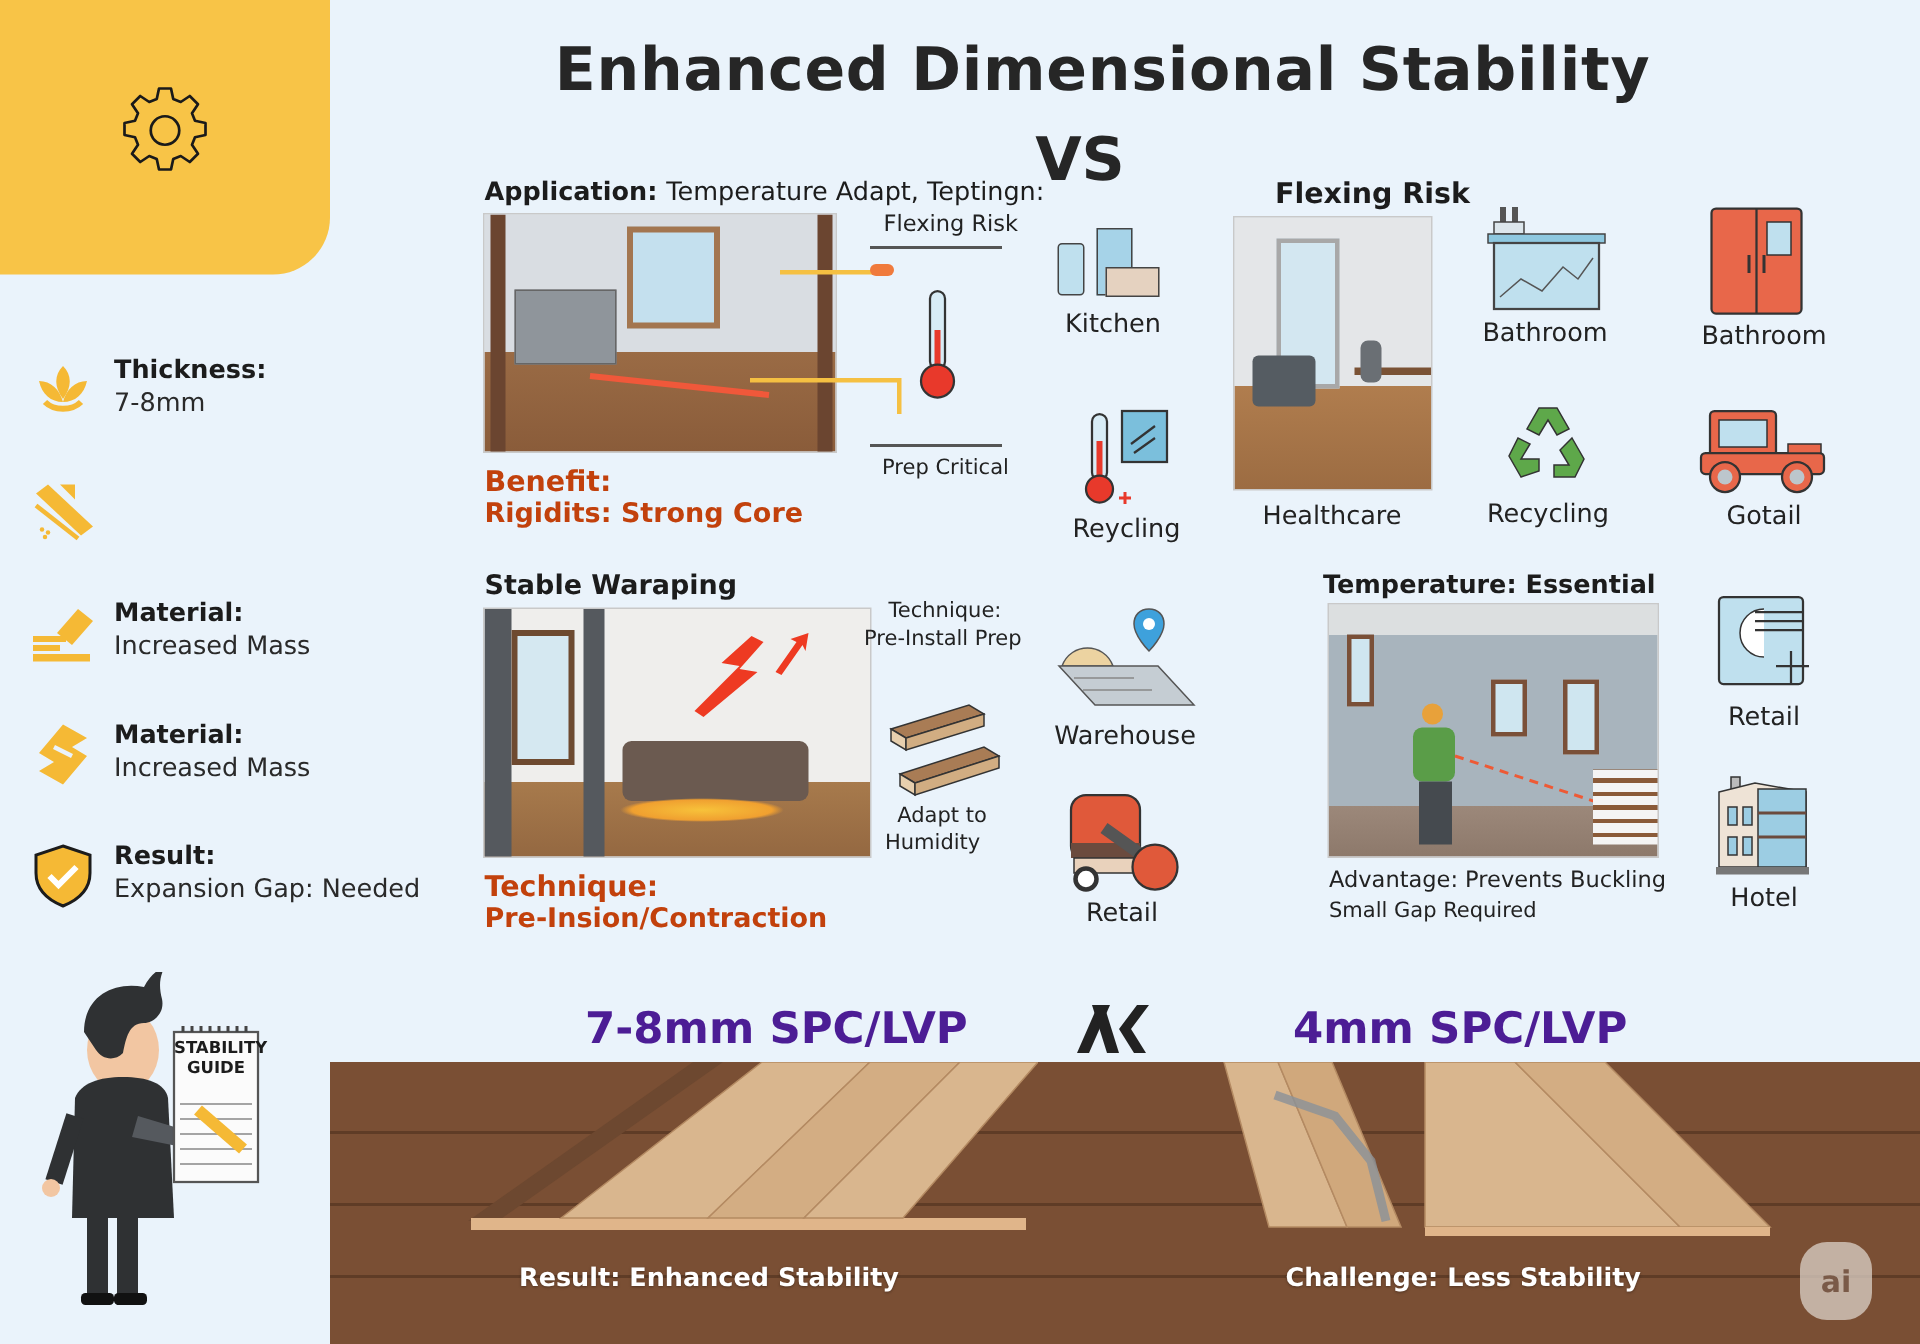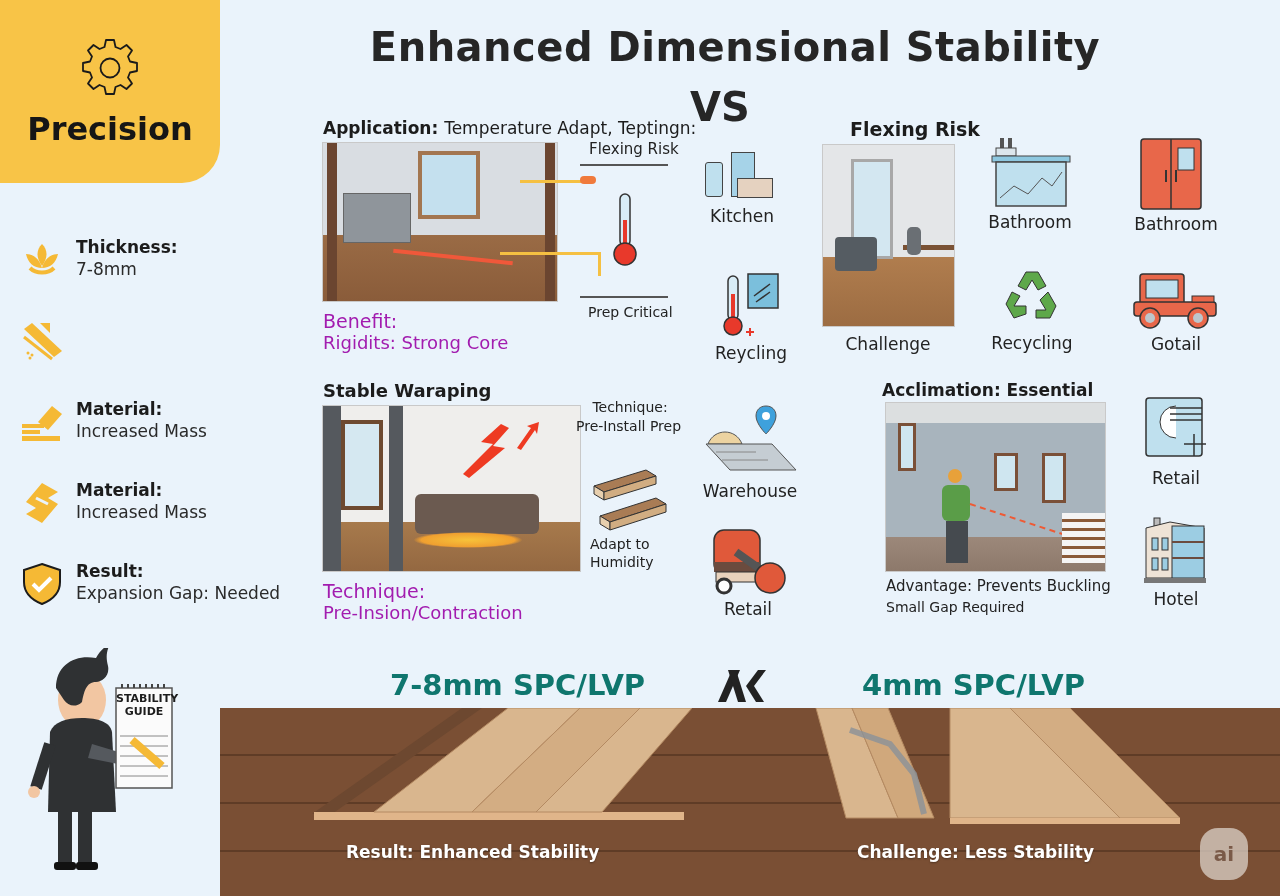--- a/index.html
+++ b/index.html
@@ -30,50 +30,49 @@
 
   
   .features { left: 20px; top: 236px; width: 280px; }
   .feature { display: flex; align-items: flex-start; height: 81px; }
   .feature .ico { width: 44px; height: 44px; margin-right: 12px; margin-top: 2px; flex-shrink: 0; }
   .feature .t1 { font-weight: bold; font-size: 17px; line-height: 22px; color: #1c1c1c; }
   .feature .t2 { font-size: 17px; line-height: 22px; color: #2a2a2a; }
 
   
   .h { font-weight: bold; font-size: 17px; color: #1c1c1c; white-space: nowrap; }
-  .hb { font-weight: normal; font-size: 19px; color: #a21caf; line-height: 24px; }
+  .hb { font-weight: bold; font-size: 19px; color: #c2410c; line-height: 24px; }
   .small { font-size: 15px; color: #222; white-space: nowrap; }
   .caption { font-size: 17px; color: #222; text-align: center; white-space: nowrap; }
 
   .scene { border: 1px solid #c9c9c9; overflow: hidden; }
 
   .rule { height: 2px; background: #555; }
 
   
   .floor {
     left: 220px; top: 708px; width: 1060px; height: 188px;
     background: repeating-linear-gradient(180deg, #7a4f34 0px, #7a4f34 46px, #5f3c26 46px, #5f3c26 48px);
   }
   .floor-label { font-weight: bold; font-size: 17px; color: #fff; text-shadow: 0 1px 2px rgba(0,0,0,0.35); white-space: nowrap; }
-  .product-label { font-weight: bold; font-size: 29px; color: #0f766e; white-space: nowrap; }
+  .product-label { font-weight: bold; font-size: 29px; color: #4c1d95; white-space: nowrap; }
   .ai-badge {
     left: 1200px; top: 828px; width: 48px; height: 52px; border-radius: 18px;
     background: rgba(220,210,200,0.75); color: #7a5a48; font-weight: bold; font-size: 20px;
     display: flex; align-items: center; justify-content: center;
   }
 </style>
 </head>
 <body>
 
 <div class="abs precision">
   <svg viewBox="0 0 64 64">
     <path d="M28 4h8l1.5 7 5 2 6-4 5.5 5.5-4 6 2 5 7 1.5v8l-7 1.5-2 5 4 6-5.5 5.5-6-4-5 2-1.5 7h-8l-1.5-7-5-2-6 4-5.5-5.5 4-6-2-5-7-1.5v-8l7-1.5 2-5-4-6 5.5-5.5 6 4 5-2z" fill="none" stroke="#1a1a1a" stroke-width="1.8" stroke-linejoin="round"></path>
     <circle cx="32" cy="32" r="9.5" fill="none" stroke="#1a1a1a" stroke-width="1.8"></circle>
   </svg>
-  <div class="label">Precision</div>
 </div>
 
 <div class="abs title">Enhanced Dimensional Stability</div>
 <div class="abs vs">VS</div>
 
 <div class="abs features">
   <div class="feature">
     <svg class="ico" viewBox="0 0 44 44">
       <path d="M22 6c6 6 6 14 0 22-6-8-6-16 0-22z" fill="#f5b935"></path>
       <path d="M6 16c8 0 14 6 16 14-8 0-14-5-16-14zM38 16c-8 0-14 6-16 14 8 0 14-5 16-14z" fill="#f5b935"></path>
@@ -155,21 +154,21 @@
 <div class="abs hb" style="left:323px;top:309px;">Benefit:</div>
 <div class="abs hb" style="left:323px;top:331px;font-size:18px;">Rigidits: Strong Core</div>
 
 <div class="abs h" style="left:850px;top:118px;font-size:19px;">Flexing Risk</div>
 <div class="abs scene" style="left:822px;top:144px;width:133px;height:183px;background:linear-gradient(180deg,#e4e6e8 0,#e4e6e8 62%,#b07d4e 62%,#9c6c42 100%);">
   <div class="abs" style="left:28px;top:14px;width:42px;height:100px;background:#d3e7f1;border:3px solid #a8a8a8;"></div>
   <div class="abs" style="left:12px;top:92px;width:42px;height:34px;background:#555c62;border-radius:4px;"></div>
   <div class="abs" style="left:80px;top:100px;width:52px;height:5px;background:#7a5235;"></div>
   <div class="abs" style="left:84px;top:82px;width:14px;height:28px;background:#6a6f74;border-radius:5px;"></div>
 </div>
-<div class="abs caption" style="left:838px;top:334px;width:100px;">Challenge</div>
+<div class="abs caption" style="left:838px;top:334px;width:100px;">Healthcare</div>
 
 <div class="abs" style="left:705px;top:150px;width:70px;height:55px;">
   <div class="abs" style="left:0;top:12px;width:18px;height:35px;background:#bfe0ee;border:1.5px solid #444;border-radius:3px;"></div>
   <div class="abs" style="left:26px;top:2px;width:24px;height:45px;background:#a6d3e8;border:1.5px solid #444;"></div>
   <div class="abs" style="left:32px;top:28px;width:36px;height:20px;background:#e5d2c0;border:1.5px solid #444;"></div>
 </div>
 <div class="abs caption" style="left:700px;top:206px;width:84px;">Kitchen</div>
 
 <svg class="abs" style="left:722px;top:272px;" width="58" height="70" viewBox="0 0 58 70">
   <rect x="6" y="4" width="10" height="44" rx="5" fill="#d8ecf6" stroke="#333" stroke-width="1.5"></rect>
@@ -234,21 +233,21 @@
 <div class="abs small" style="left:580px;top:399px;width:100px;text-align:center;font-size:14px;">Technique:</div>
 <div class="abs small" style="left:576px;top:418px;width:104px;text-align:center;font-size:14px;">Pre-Install Prep</div>
 <svg class="abs" style="left:592px;top:464px;" width="76" height="72" viewBox="0 0 76 72">
   <path d="M2 22l52-16 10 6-52 16z" fill="#a97c55" stroke="#333"></path>
   <path d="M2 22v8l10 6v-8z" fill="#e7cfae" stroke="#333"></path>
   <path d="M12 28v8l52-16v-8z" fill="#d1ad82" stroke="#333"></path>
   <path d="M8 52l56-18 10 6-56 18z" fill="#a97c55" stroke="#333"></path>
   <path d="M8 52v8l10 6v-8z" fill="#e7cfae" stroke="#333"></path>
   <path d="M18 58v8l56-18v-8z" fill="#d1ad82" stroke="#333"></path>
 </svg>
-<div class="abs small" style="left:590px;top:536px;width:76px;text-align:left;font-size:14px;">Adapt to</div>
+<div class="abs small" style="left:590px;top:536px;width:76px;text-align:center;font-size:14px;">Adapt to</div>
 <div class="abs small" style="left:590px;top:554px;width:76px;font-size:14px;">Humidity</div>
 <div class="abs hb" style="left:323px;top:579px;">Technique:</div>
 <div class="abs hb" style="left:323px;top:601px;font-size:18px;">Pre-Insion/Contraction</div>
 
 <svg class="abs" style="left:704px;top:400px;" width="94" height="76" viewBox="0 0 94 76">
   <path d="M4 44c6-16 28-16 34 0z" fill="#ecd3a1" stroke="#555"></path>
   <path d="M2 44l66 0 24 26-66 0z" fill="#c5cdd3" stroke="#555"></path>
   <path d="M12 52h40M18 60h46" stroke="#888"></path>
   <path d="M62 6c6 0 10 4 10 10 0 8-10 18-10 18s-10-10-10-18c0-6 4-10 10-10z" fill="#3ea1dc" stroke="#555"></path>
   <circle cx="62" cy="16" r="4" fill="#fff"></circle>
@@ -258,21 +257,21 @@
 <svg class="abs" style="left:712px;top:526px;" width="78" height="70" viewBox="0 0 78 70">
   <rect x="2" y="4" width="46" height="44" rx="10" fill="#e0593a" stroke="#333" stroke-width="1.5"></rect>
   <rect x="2" y="36" width="46" height="10" fill="#6b4b3e"></rect>
   <rect x="4" y="46" width="40" height="10" fill="#e9d2bc" stroke="#333"></rect>
   <path d="M24 26l28 20" stroke="#555" stroke-width="8"></path>
   <circle cx="58" cy="52" r="15" fill="#e0593a" stroke="#333" stroke-width="1.5"></circle>
   <circle cx="12" cy="60" r="7" fill="#fff" stroke="#333" stroke-width="3"></circle>
 </svg>
 <div class="abs caption" style="left:706px;top:599px;width:84px;">Retail</div>
 
-<div class="abs h" style="left:882px;top:380px;font-size:17px;">Acclimation: Essential</div>
+<div class="abs h" style="left:882px;top:380px;font-size:17px;">Temperature: Essential</div>
 <div class="abs scene" style="left:885px;top:402px;width:221px;height:170px;background:linear-gradient(180deg,#dcdfe0 0,#dcdfe0 12%,#a8b4bd 12%,#a8b4bd 80%,#9c887a 80%,#8d796b 100%);">
   <div class="abs" style="left:12px;top:20px;width:18px;height:48px;background:#cfe6f0;border:3px solid #7a5038;"></div>
   <div class="abs" style="left:108px;top:50px;width:24px;height:38px;background:#cfe6f0;border:3px solid #7a5038;"></div>
   <div class="abs" style="left:156px;top:50px;width:24px;height:50px;background:#cfe6f0;border:3px solid #7a5038;"></div>
   <div class="abs" style="left:56px;top:82px;width:28px;height:36px;background:#5a9d48;border-radius:6px;"></div>
   <div class="abs" style="left:62px;top:66px;width:14px;height:14px;background:#e8a13a;border-radius:50%;"></div>
   <div class="abs" style="left:60px;top:118px;width:22px;height:42px;background:#454a4f;"></div>
   <div class="abs" style="left:84px;top:100px;width:100px;height:2px;border-top:2px dashed #ee5a35;transform:rotate(18deg);transform-origin:left;"></div>
   <div class="abs" style="left:176px;top:110px;width:44px;height:50px;background:repeating-linear-gradient(180deg,#f4f4f4 0,#f4f4f4 6px,#8a5a38 6px,#8a5a38 9px);"></div>
 </div>

